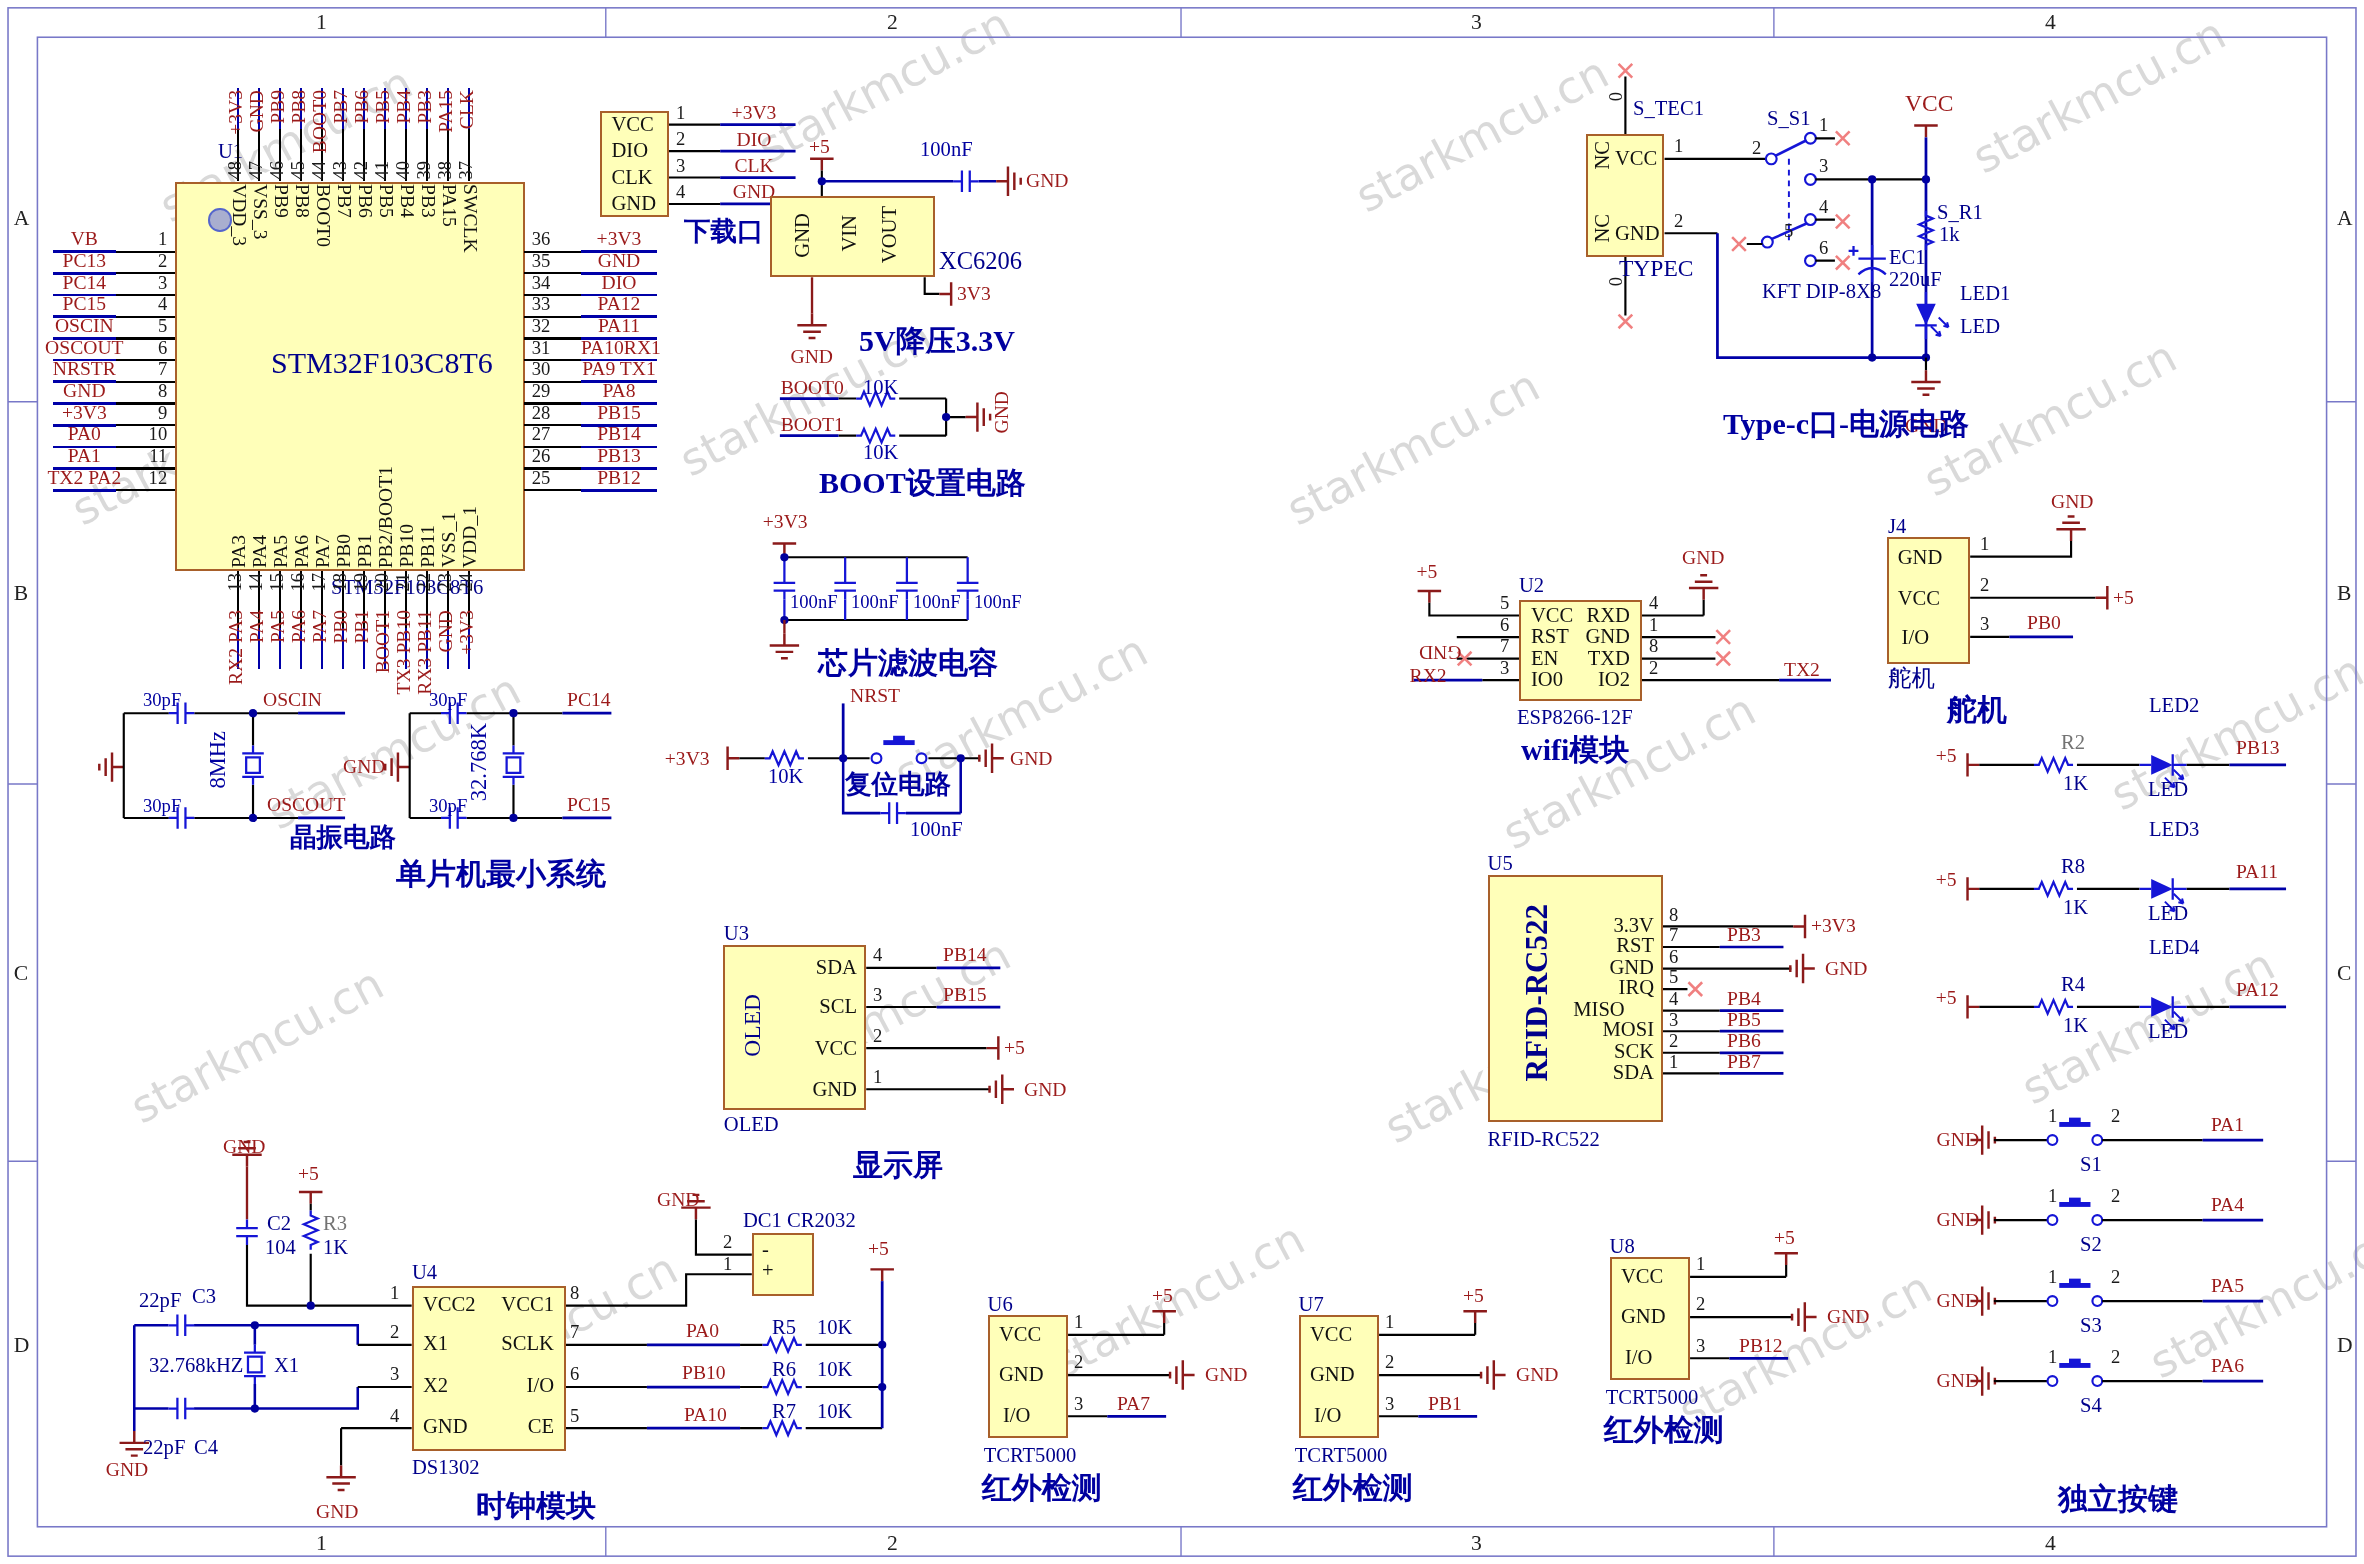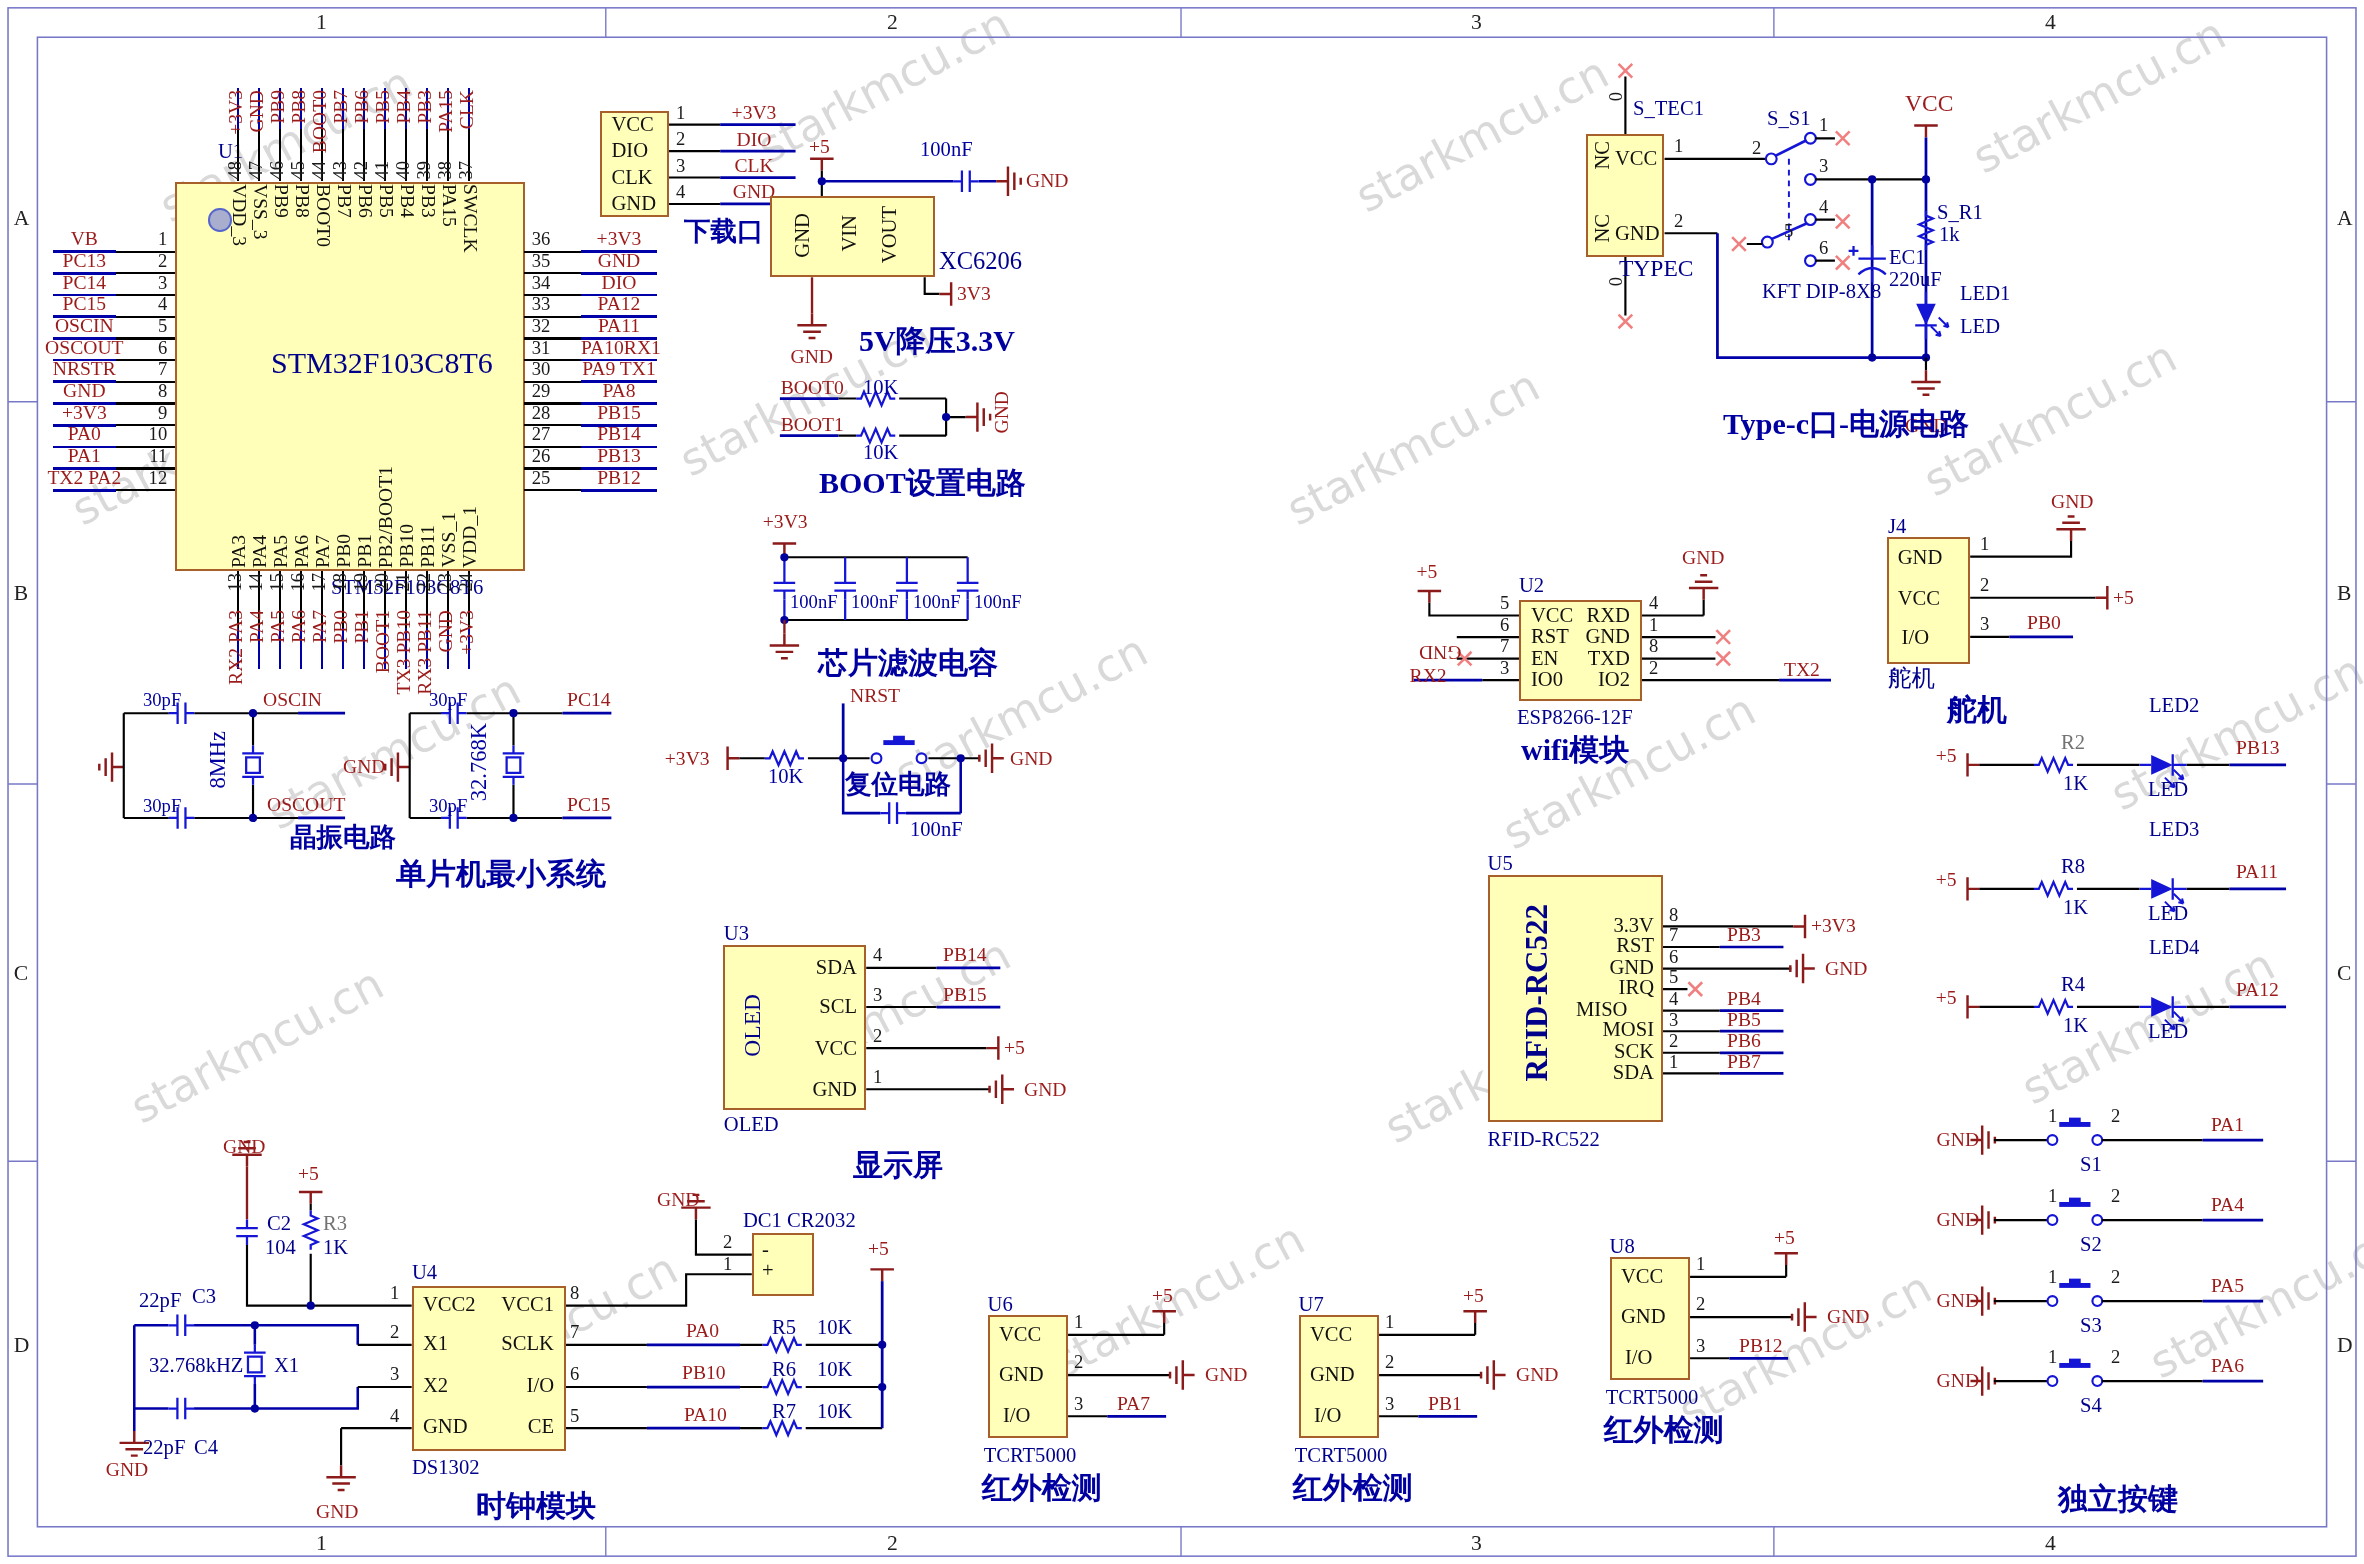--- a/index.html
+++ b/index.html
@@ -877,21 +877,21 @@
       <use href="#g-gnd" transform="translate(340,126) rotate(90)"></use>
       <use href="#g-x" transform="translate(230,147)"></use>
     </svg>
     <div class="box" style="left:17.6px;top:30px;width:175px;height:247px"></div>
     <span class="ref" style="left:17.6px;top:7.8px">U5</span>
     <span class="part vv" style="position:absolute;left:57px;top:59px;font-size:31px;font-weight:bold">RFID-RC522</span>
     <span class="pname" style="left:106px;top:70px;width:78px;text-align:right">3.3V</span>
     <span class="pname" style="left:106px;top:90px;width:78px;text-align:right">RST</span>
     <span class="pname" style="left:106px;top:112px;width:78px;text-align:right">GND</span>
     <span class="pname" style="left:106px;top:132px;width:78px;text-align:right">IRQ</span>
-    <span class="pname" style="left:106px;top:154px;width:78px;text-align:left">MISO</span>
+    <span class="pname" style="left:90px;top:154px;width:78px;text-align:center">MISO</span>
     <span class="pname" style="left:106px;top:174px;width:78px;text-align:right">MOSI</span>
     <span class="pname" style="left:106px;top:196px;width:78px;text-align:right">SCK</span>
     <span class="pname" style="left:106px;top:217px;width:78px;text-align:right">SDA</span>
     <span class="pnum" style="left:199px;top:61px">8</span>
     <span class="pnum" style="left:199px;top:81px">7</span>
     <span class="pnum" style="left:199px;top:103px">6</span>
     <span class="pnum" style="left:199px;top:123px">5</span>
     <span class="pnum" style="left:199px;top:145px">4</span>
     <span class="pnum" style="left:199px;top:166px">3</span>
     <span class="pnum" style="left:199px;top:187px">2</span>

